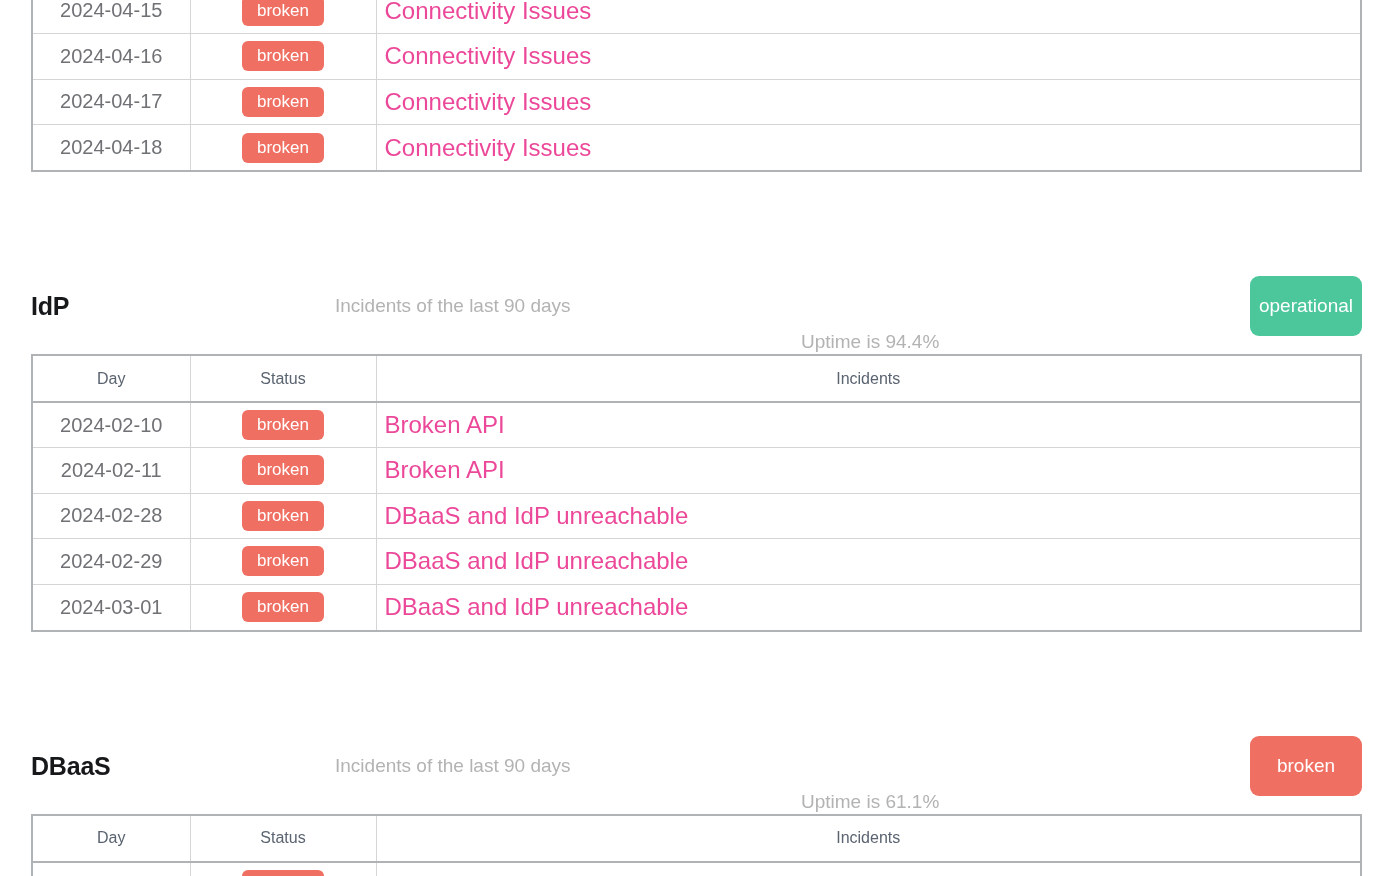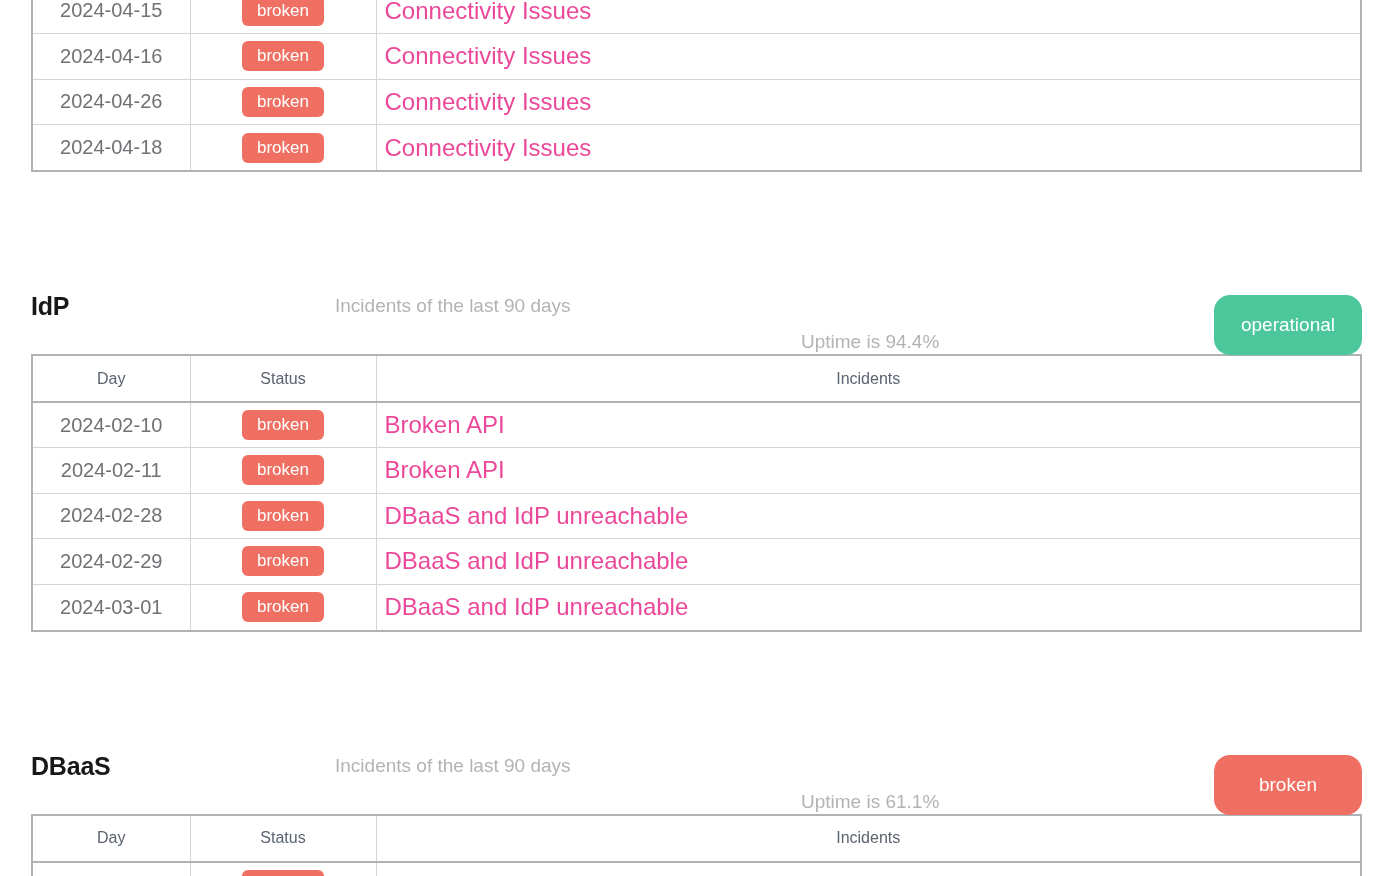--- a/index.html
+++ b/index.html
@@ -51,30 +51,29 @@
     color: #b3b3b3;
     white-space: nowrap;
   }
   .section-sub.incidents { left: 304px; }
   .section-sub.uptime    { left: 770px; margin-top: 36px; }
   .section-badge {
     position: absolute;
     right: 0;
     top: 50%;
     transform: translateY(-50%);
-    width: 148px;
+    width: 112px;
     height: 60px;
-    border-radius: 16px;
+    border-radius: 9px;
     color: #ffffff;
     font-size: 19px;
     display: flex;
     align-items: center;
     justify-content: center;
     white-space: nowrap;
-    margin-top: 19px;
   }
 
   
   .table-wrap {
     margin: 0 31px;
     border: 2px solid #b0b3b5;
     border-collapse: collapse;
   }
   table.incidents {
     width: 100%;
@@ -156,21 +155,21 @@
               <td class="day">2024-04-15</td>
               <td class="status"><span class="pill" style="background: rgb(239, 111, 98);">broken</span></td>
               <td class="inc"><a class="inc-link" href="#">Connectivity Issues</a></td>
             </tr>
             <tr>
               <td class="day">2024-04-16</td>
               <td class="status"><span class="pill" style="background: rgb(239, 111, 98);">broken</span></td>
               <td class="inc"><a class="inc-link" href="#">Connectivity Issues</a></td>
             </tr>
             <tr>
-              <td class="day">2024-04-26</td>
+              <td class="day">2024-04-17</td>
               <td class="status"><span class="pill" style="background: rgb(239, 111, 98);">broken</span></td>
               <td class="inc"><a class="inc-link" href="#">Connectivity Issues</a></td>
             </tr>
             <tr>
               <td class="day">2024-04-18</td>
               <td class="status"><span class="pill" style="background: rgb(239, 111, 98);">broken</span></td>
               <td class="inc"><a class="inc-link" href="#">Connectivity Issues</a></td>
             </tr>
           </tbody>
         </table>

